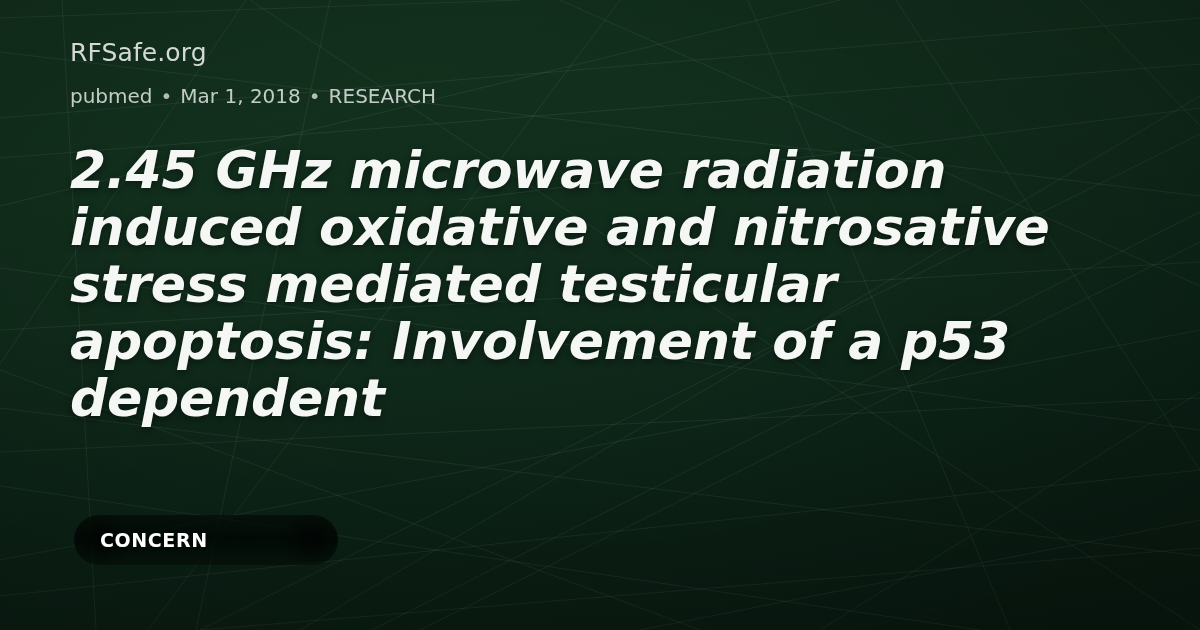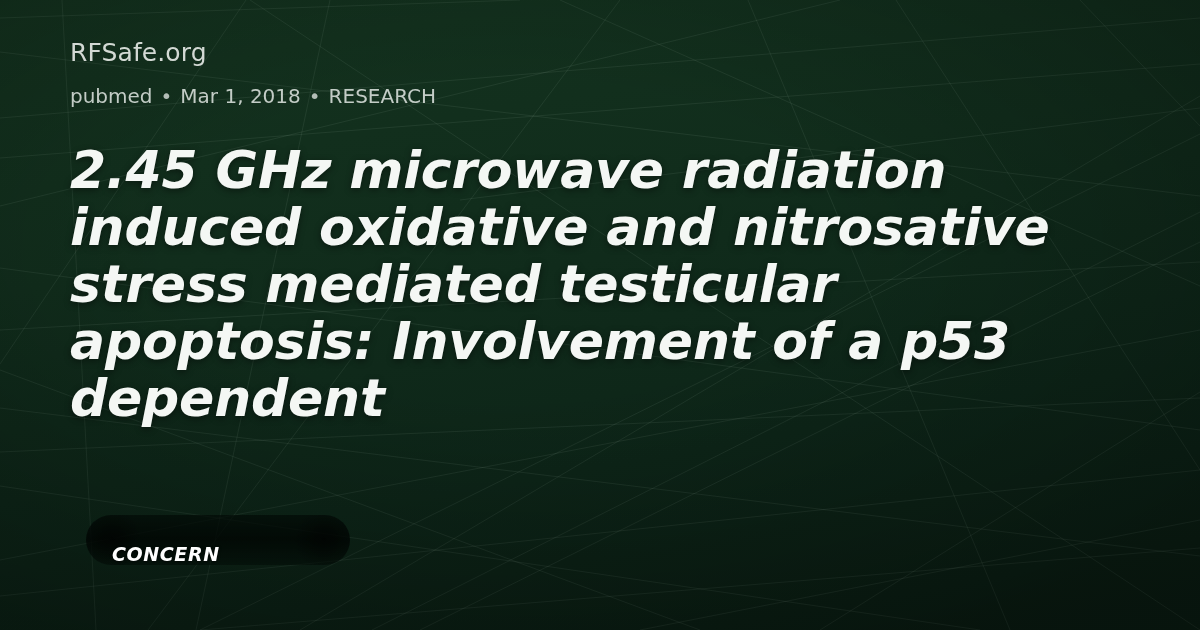--- a/index.html
+++ b/index.html
@@ -85,34 +85,33 @@
     line-height: 57px;
     font-weight: 700;
     color: #f4f7f4;
     letter-spacing: -0.2px;
     text-shadow: 0 2px 7px rgba(0,0,0,0.45);
     font-style: italic;
   }
 
   .badge {
     position: absolute;
-    left: 16px;
+    left: 4px;
     top: 515px;
     height: 50px;
     min-width: 264px;
     box-sizing: border-box;
     border-radius: 26px;
     display: flex;
-    align-items: flex-end;
+    align-items: center;
     padding: 0 26px;
     background:
       radial-gradient(circle 30px at 26px 24px, rgba(0,0,0,0.55) 0%, rgba(0,0,0,0.18) 72%, rgba(0,0,0,0.05) 100%),
       radial-gradient(circle 30px at 238px 24px, rgba(0,0,0,0.55) 0%, rgba(0,0,0,0.18) 72%, rgba(0,0,0,0.05) 100%),
       linear-gradient(180deg, rgba(2,10,6,0.62) 0%, rgba(1,6,3,0.80) 48%, rgba(3,14,8,0.55) 100%);
-    font-style: italic;
   }
   .badge-label {
     font-size: 19px;
     font-weight: 700;
     color: #ffffff;
     letter-spacing: 0.6px;
     white-space: nowrap;
     text-shadow: 0 1px 3px rgba(0,0,0,0.6);
   }
 </style>

